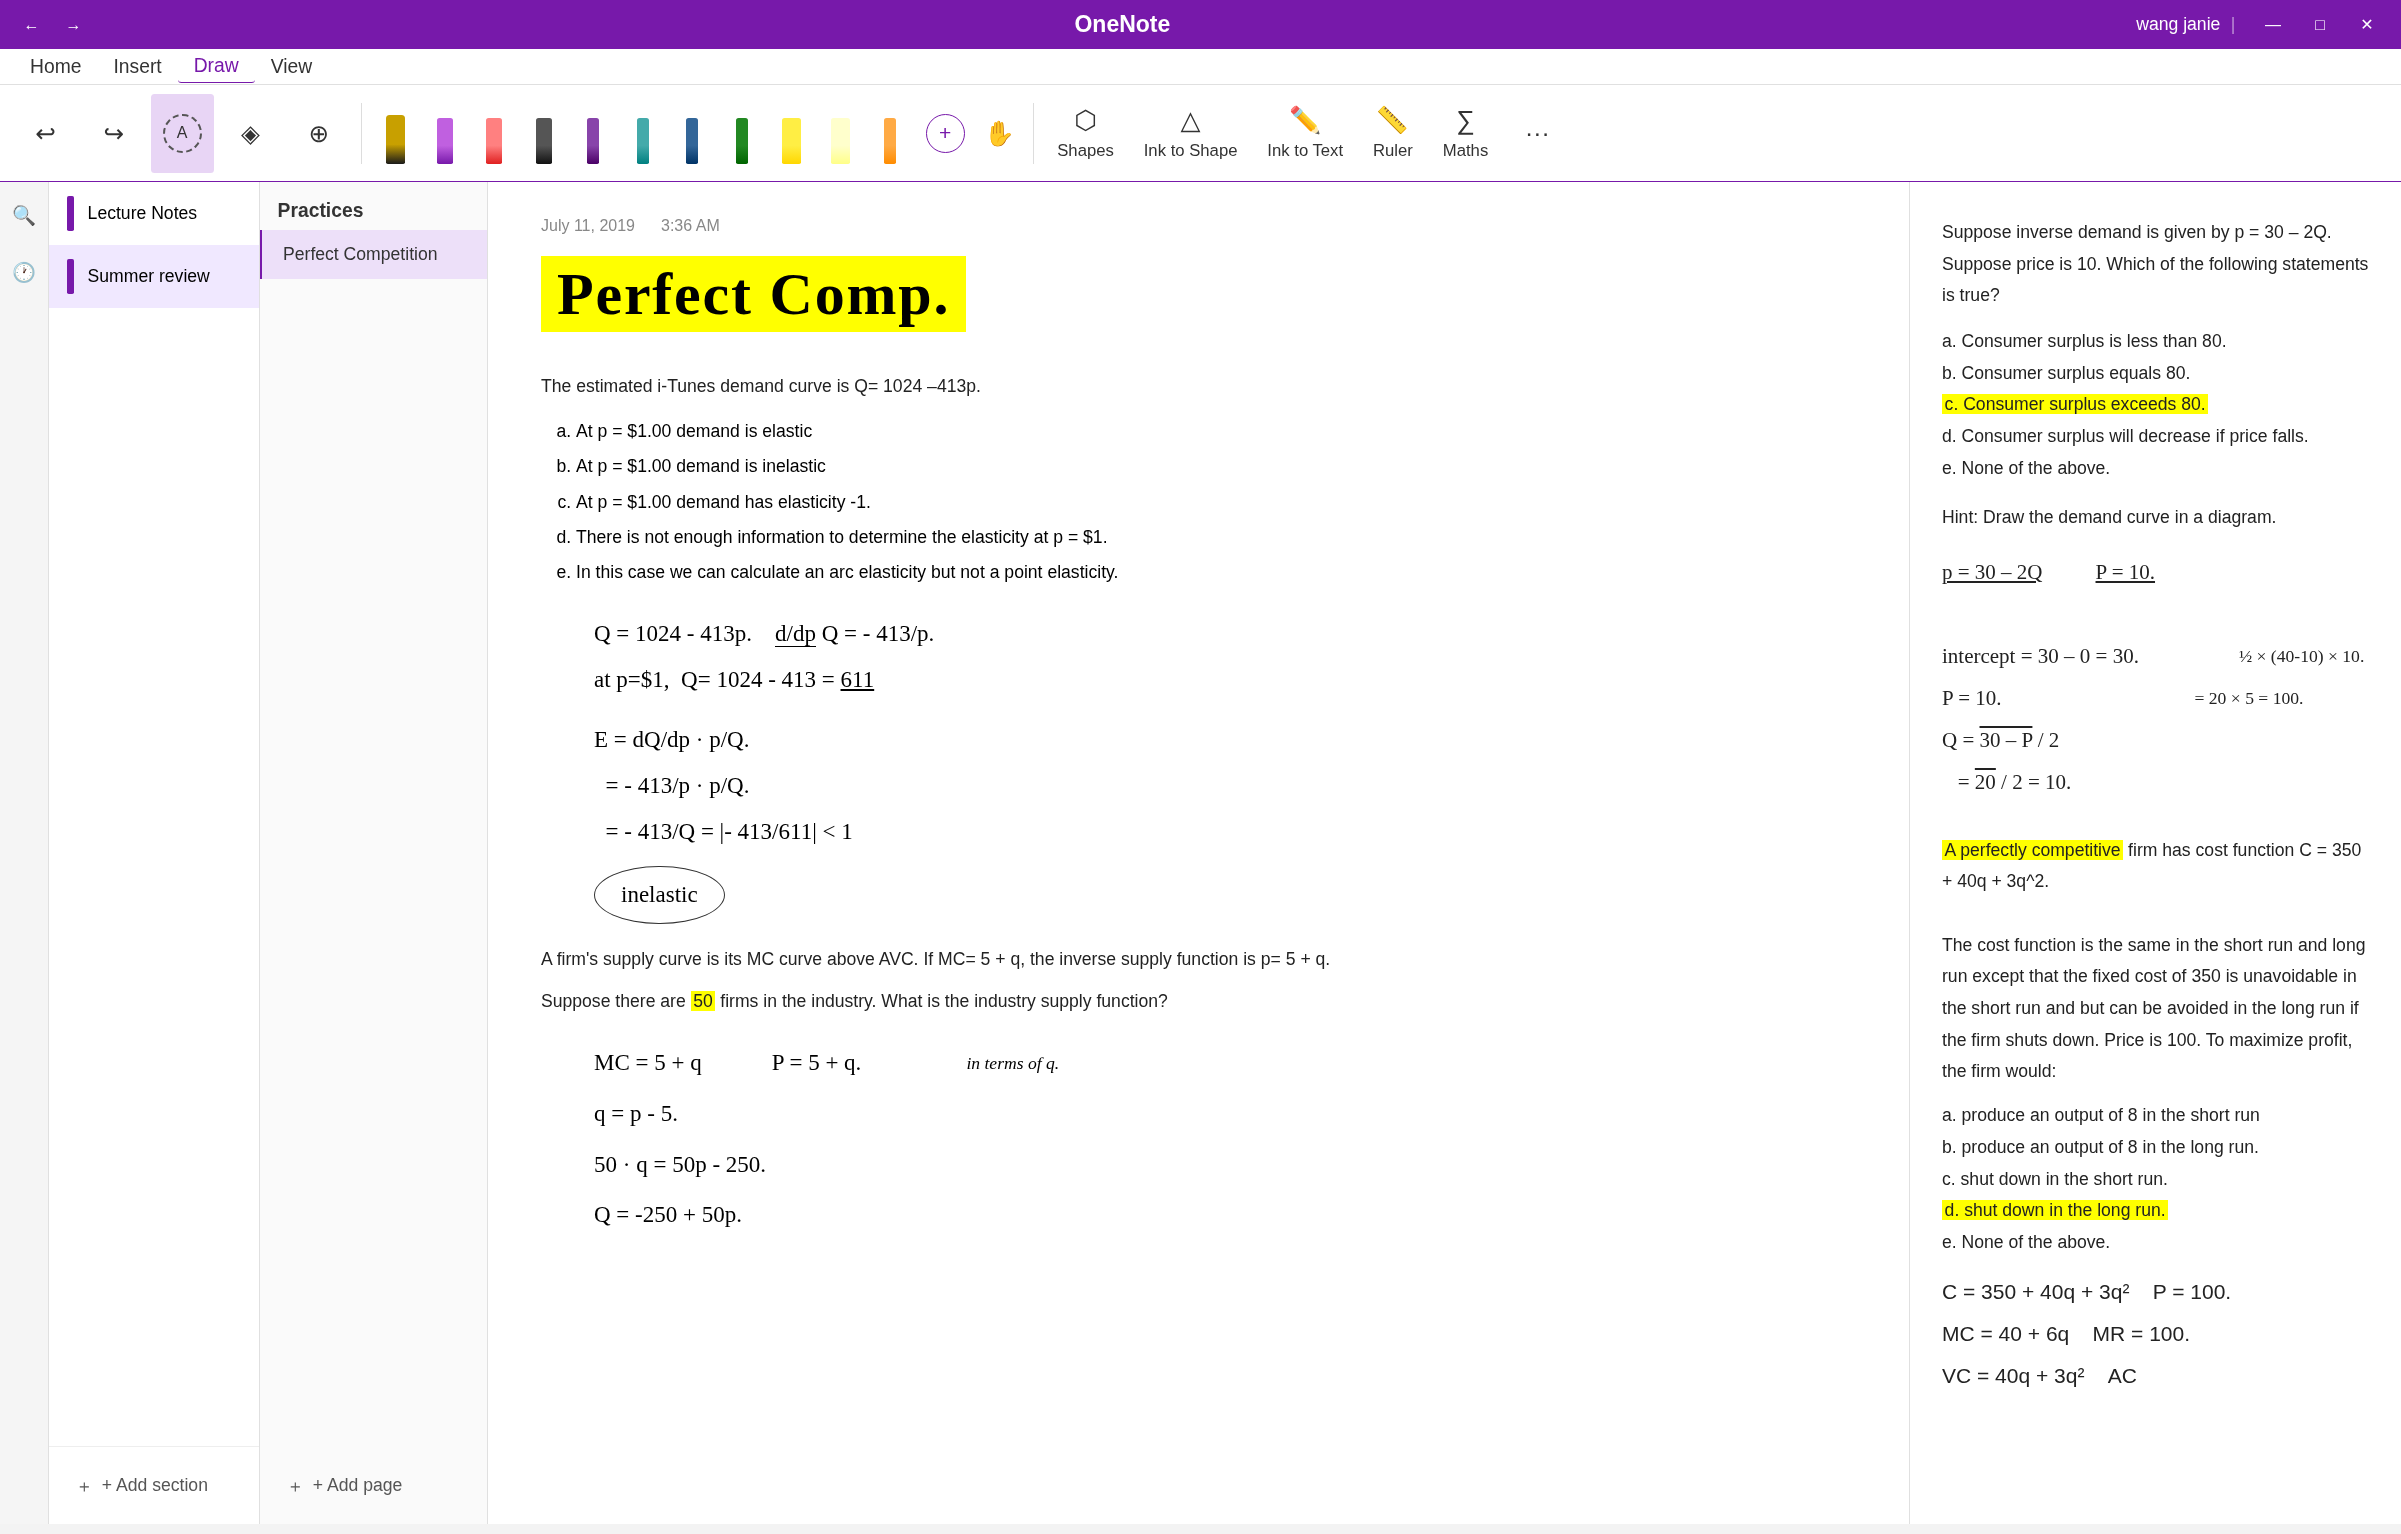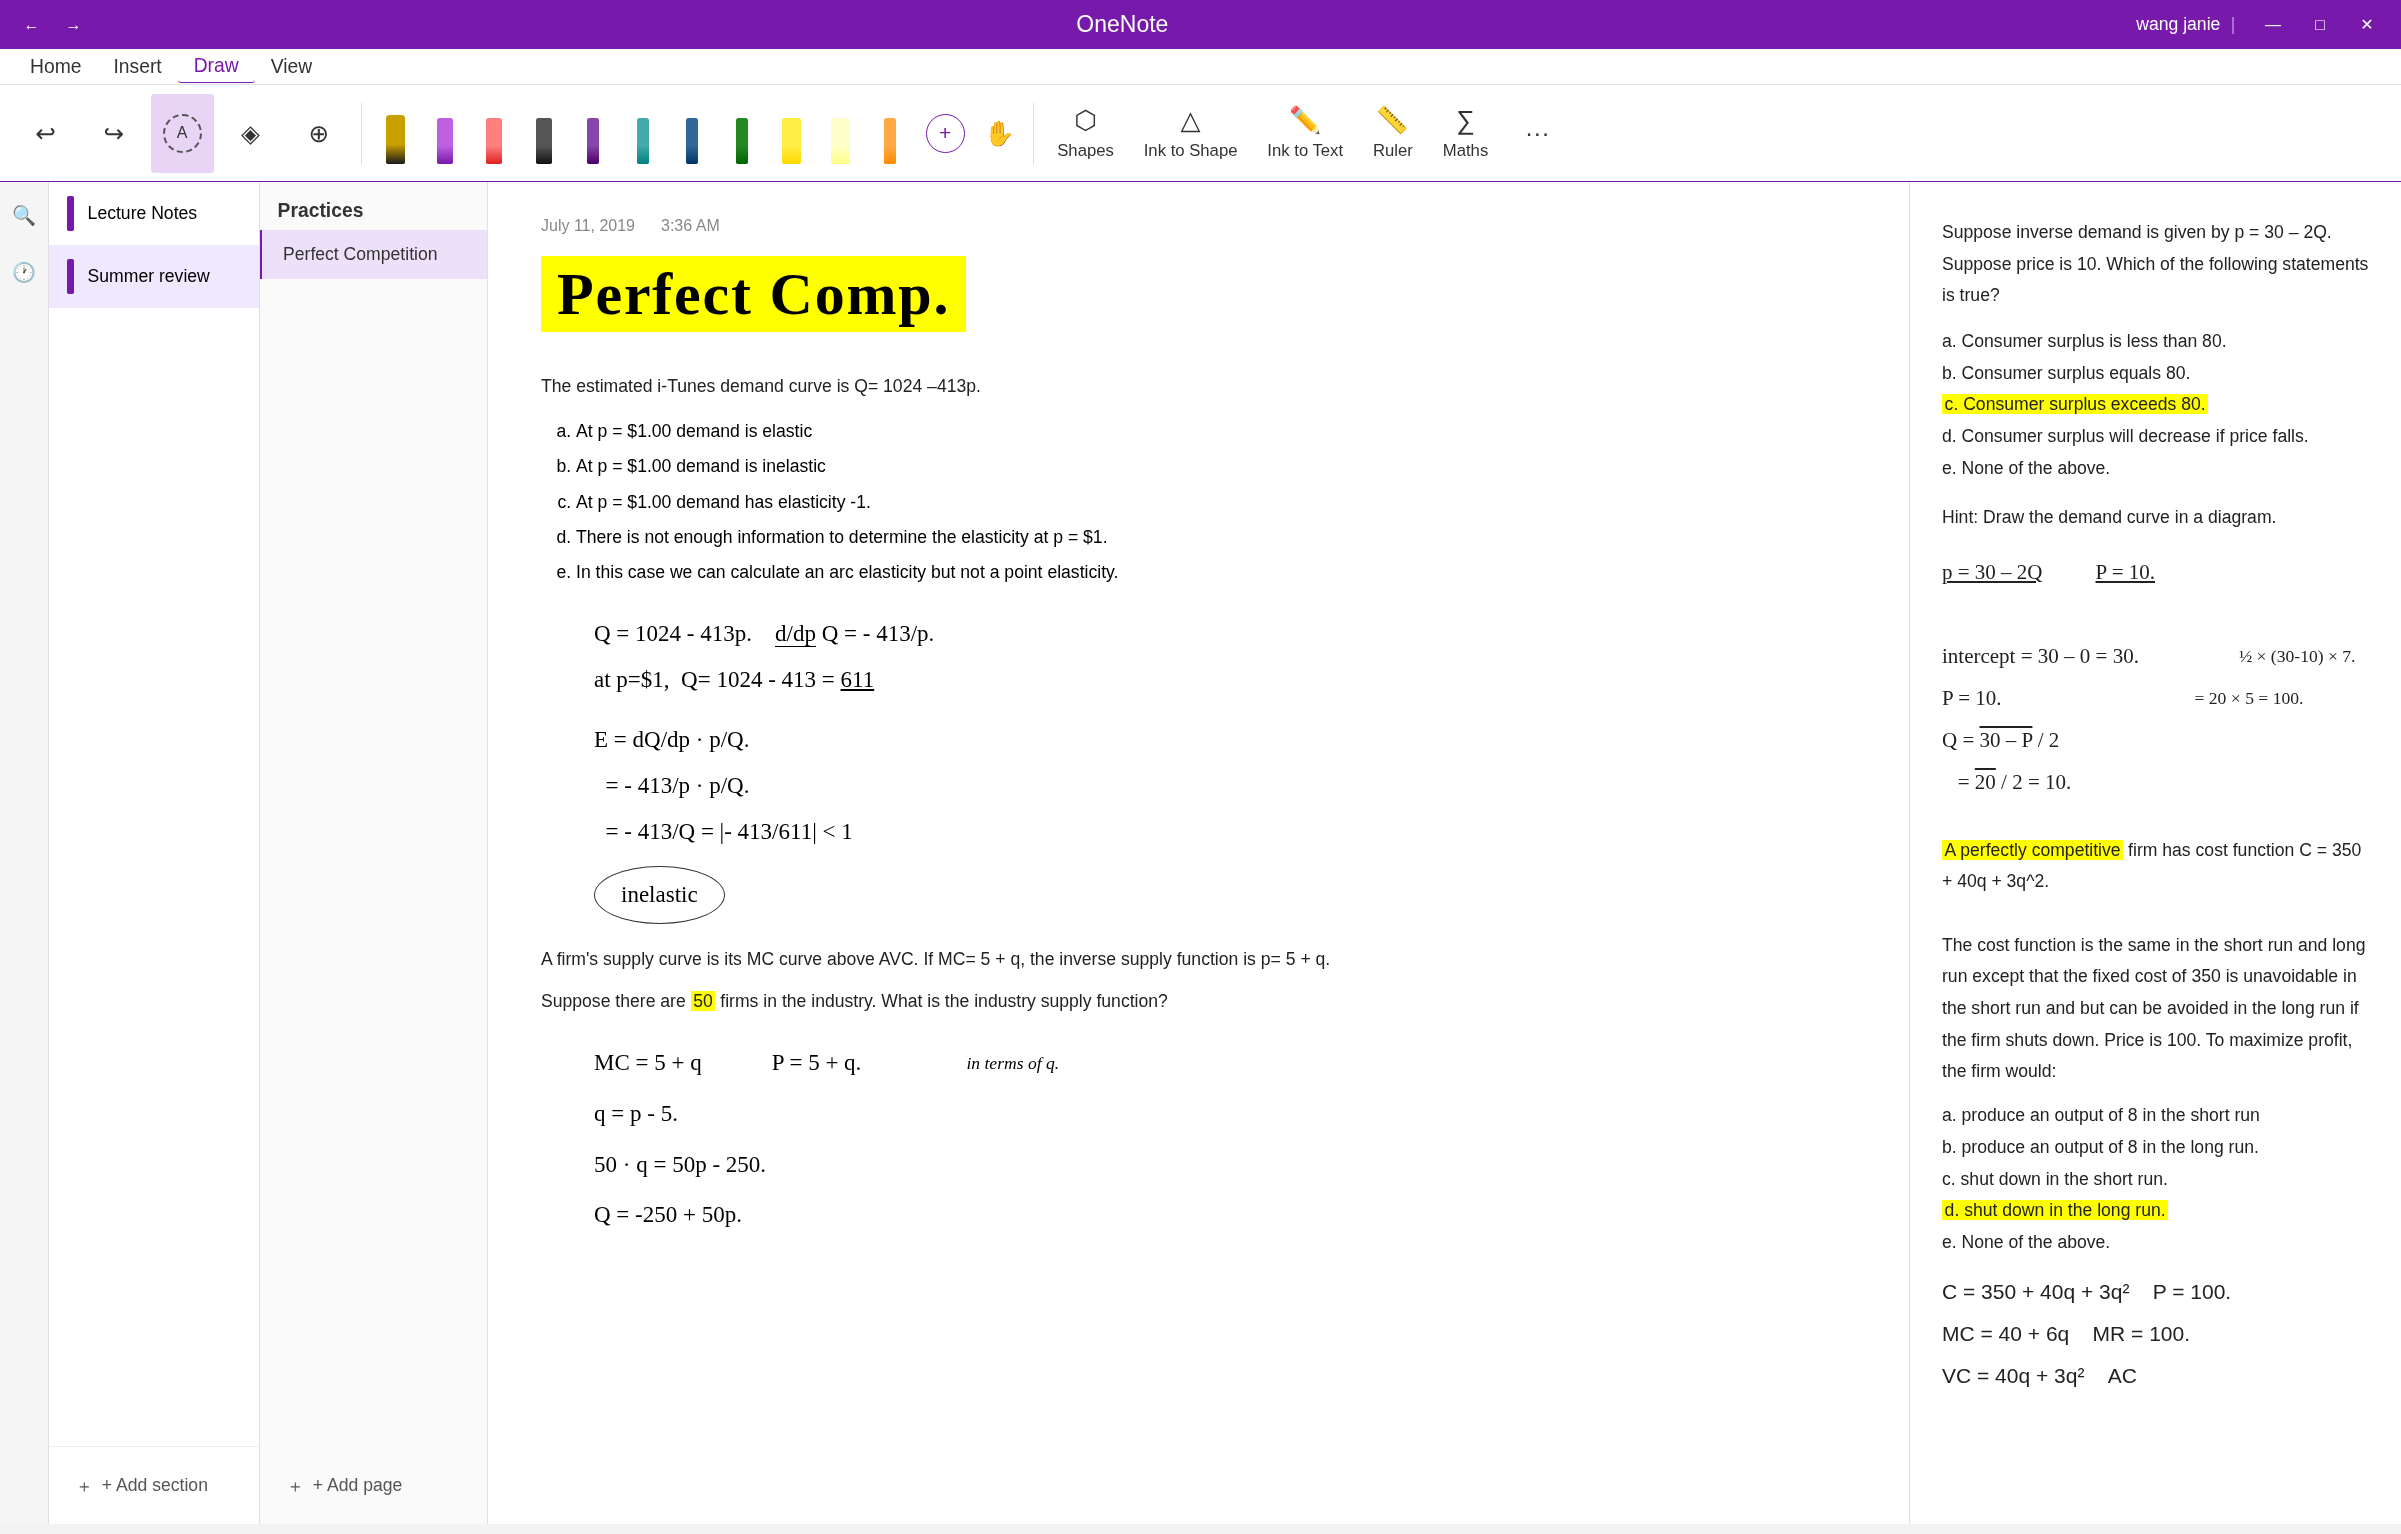--- a/index.html
+++ b/index.html
@@ -13,21 +13,21 @@
       align-items: center;
       padding: 0 14px;
       color: white;
     }
     .title-bar-nav { display: flex; gap: 7px; margin-right: 17.6px; }
     .title-bar-nav button {
       background: none; border: none; color: white; cursor: pointer;
       width: 35px; height: 35px; display: flex; align-items: center; justify-content: center;
       border-radius: 3.5px; font-size: 16px;
     }
-    .title-bar-title { flex: 1; text-align: center; font-size: 23px; color: white; font-weight: 400; }
+    .title-bar-title { flex: 1; text-align: center; font-size: 23px; color: white; font-weight: 700; }
     .title-bar-user { display: flex; align-items: center; gap: 10.5px; font-size: 17.6px; color: white; }
     .title-bar-controls { display: flex; gap: 7px; margin-left: 17.6px; }
     .title-bar-controls button {
       background: none; border: none; color: white; cursor: pointer;
       width: 40px; height: 35px; display: flex; align-items: center; justify-content: center;
       font-size: 16px;
     }
 
     
     .menu-bar {
@@ -470,21 +470,21 @@
 
     
     <div style="font-family:'Segoe Script','Comic Sans MS',cursive; font-size:21px; line-height:2;">
       <div style="display:flex; gap:53px;">
         <span style="text-decoration:underline;">p = 30 – 2Q</span>
         <span style="text-decoration:underline;">P = 10.</span>
       </div>
       <br>
       <div style="display:flex; gap:100px; align-items:center;">
         <span>intercept = 30 – 0 = 30.</span>
-        <span style="font-size:17.6px;">½ × (30-10) × 7.</span>
+        <span style="font-size:17.6px;">½ × (40-10) × 10.</span>
       </div>
       <div style="display:flex; gap:88px; align-items:center;">
         <span>P = 10.</span>
         <span style="font-size:17.6px; margin-left:105px;">= 20 × 5 = 100.</span>
       </div>
       <div>Q = <span style="text-decoration:overline;">30 – P</span> / 2</div>
       <div>&nbsp;&nbsp;&nbsp;= <span style="text-decoration:overline;">20</span> / 2 = 10.</div>
     </div>
 
     <br>

